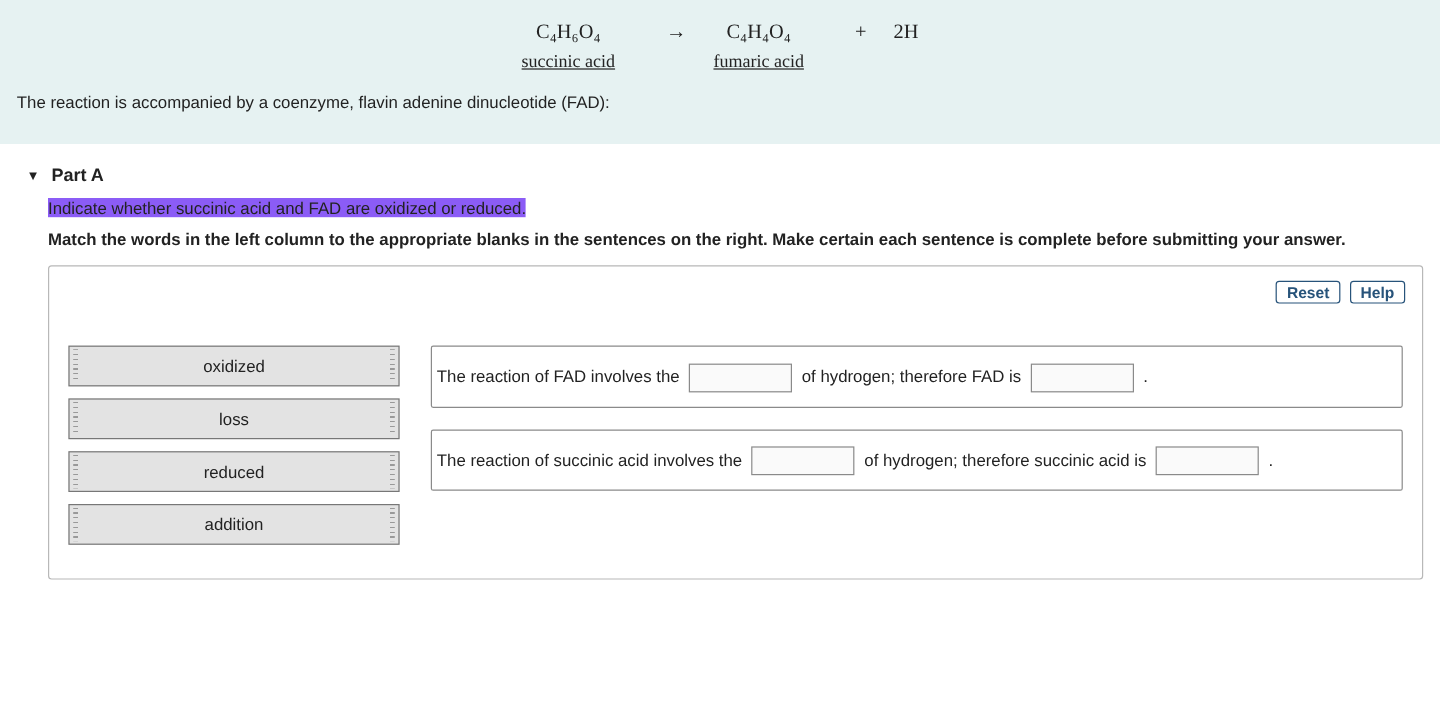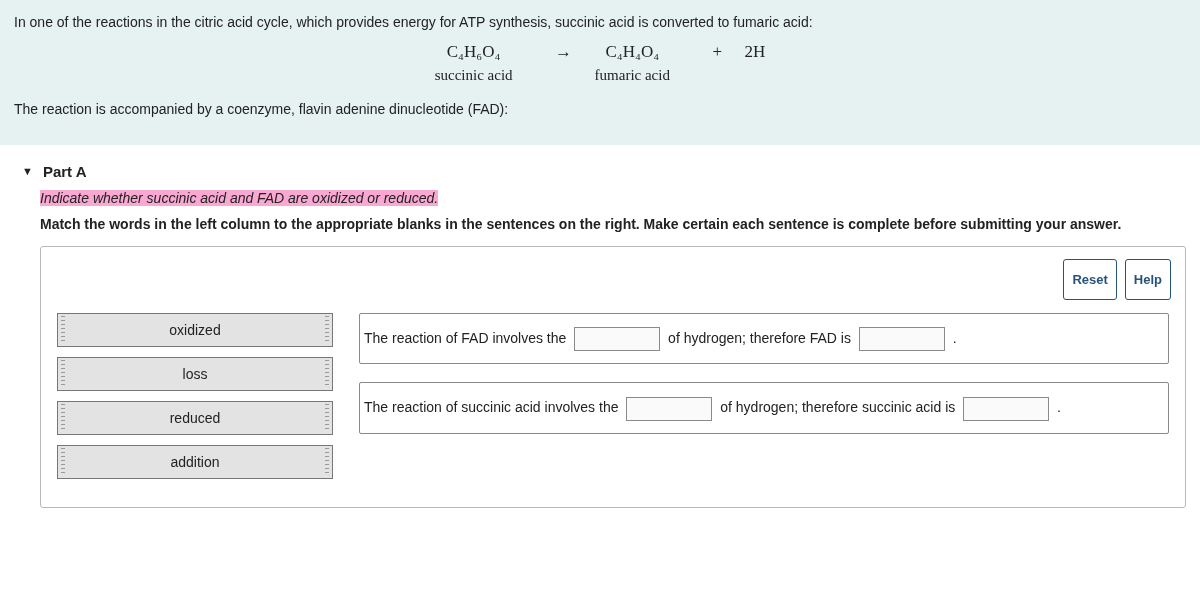--- a/index.html
+++ b/index.html
@@ -18,21 +18,21 @@
     .intro-text { margin-bottom: 6px; }
     .equation-row {
       text-align: center;
       font-family: "Times New Roman", serif;
       font-size: 17px;
       margin: 3px 0 12px;
       line-height: 1.4;
     }
     .eq-col { display: inline-block; vertical-align: top; text-align: center; }
     .eq-sp { display: inline-block; width: 34px; }
-    .eq-sub { font-size: 15px; }
+    .eq-sub { font-size: 15px; text-decoration: underline; }
     .equation-center {
       text-align: center;
       font-family: "Times New Roman", serif;
       font-size: 17px;
       margin-top: 6px;
     }
     .part-row {
       display: flex;
       align-items: center;
       gap: 10px;
@@ -40,23 +40,22 @@
       font-weight: bold;
       font-size: 15px;
     }
     .collapse-caret {
       font-size: 11px;
       cursor: pointer;
       user-select: none;
     }
     .part-body { padding: 0 14px 14px 40px; }
     .highlight {
-      background: #f9a8d4;
+      background: #8b5cf6;
       display: inline;
-      font-style: italic;
     }
     .instructions {
       margin-top: 10px;
       font-weight: bold;
     }
     .workspace {
       border: 1px solid #b8b8b8;
       border-radius: 3px;
       margin-top: 14px;
       padding: 14px 16px 28px;
@@ -69,21 +68,21 @@
       right: 14px;
       display: flex;
       gap: 8px;
     }
     .tool-btn {
       border: 1px solid #27537a;
       background: #fff;
       color: #27537a;
       font-weight: bold;
       font-size: 13px;
-      padding: 12px 8px;
+      padding: 1px 8px;
       border-radius: 3px;
       cursor: pointer;
     }
     .drag-area {
       display: flex;
       gap: 26px;
       margin-top: 52px;
       align-items: flex-start;
     }
     .word-bank {
@@ -130,21 +129,20 @@
       border: 1px solid #8a8a8a;
       background: #fafafa;
       vertical-align: middle;
       margin: 0 4px;
     }
   </style>
 </head>
 <body>
 
 <div class="intro-box">
-  <div class="intro-text">In one of the reactions in the citric acid cycle, which provides energy for ATP synthesis, succinic acid is converted to fumaric acid:</div>
   <div class="equation-row">
     <span class="eq-col">
       <span>C₄H₆O₄</span><br>
       <span class="eq-sub">succinic acid</span>
     </span>
     <span class="eq-sp"></span>
     <span class="eq-col">
       <span>→</span><br>&nbsp;
     </span>
     <span style="display:inline-block;width:14px"></span>

